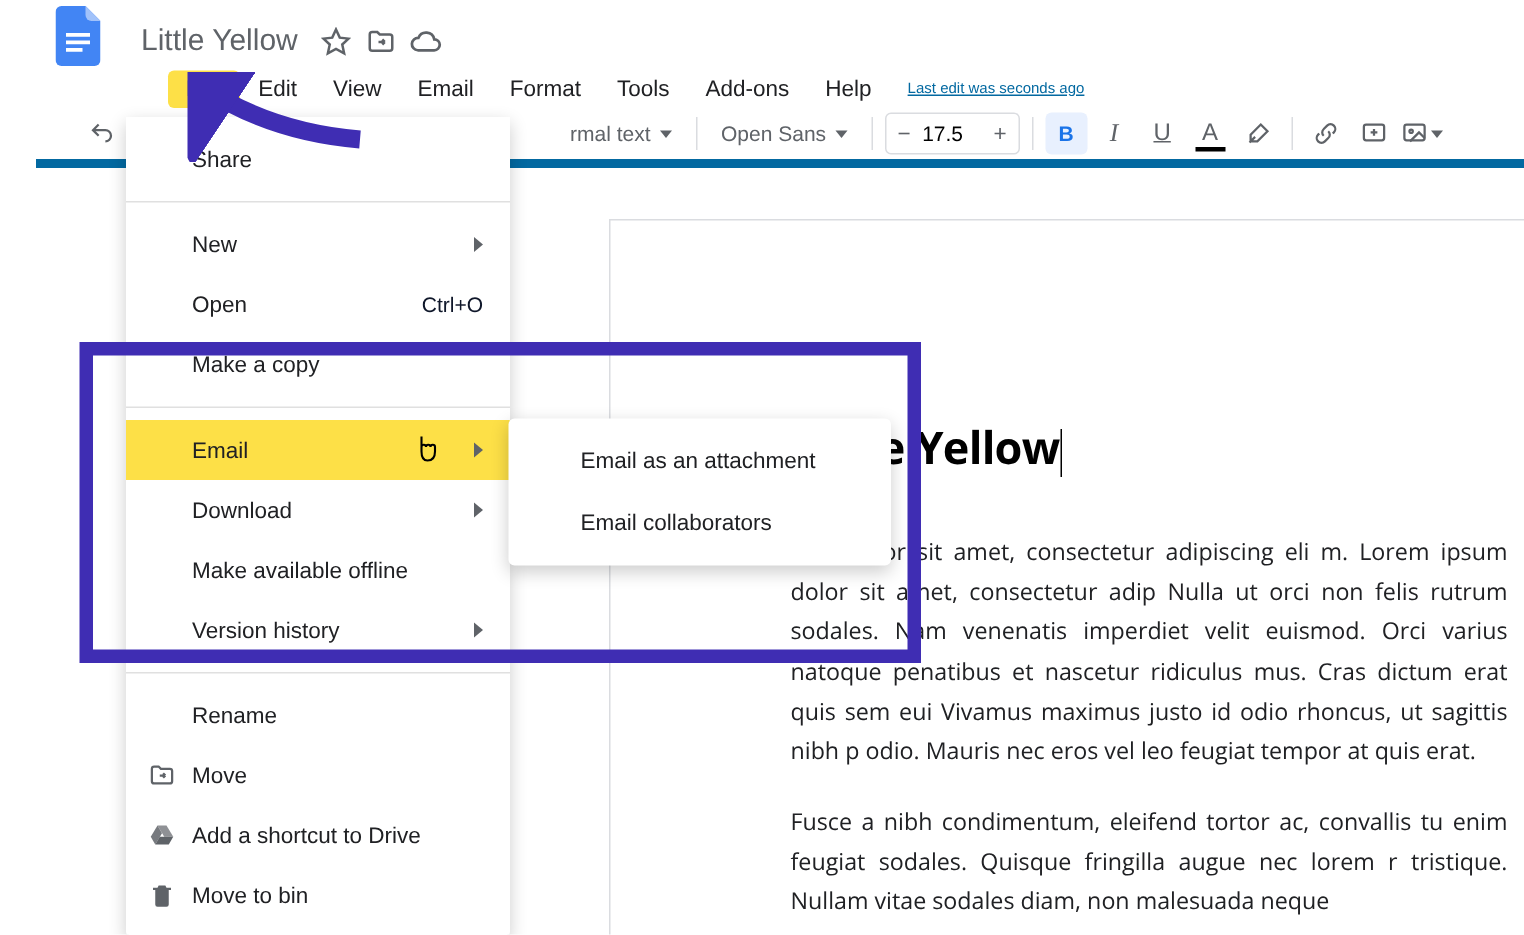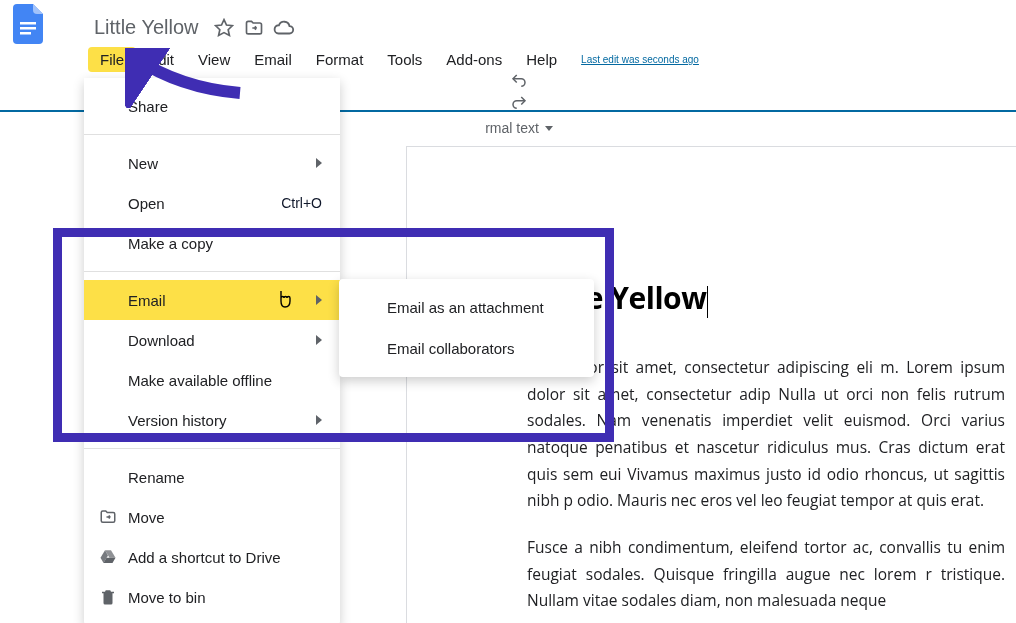--- a/index.html
+++ b/index.html
@@ -1,31 +1,31 @@
 <!DOCTYPE html>
 <html><head>
 <meta charset="utf-8">
 <style>
 * { box-sizing: border-box; margin: 0; padding: 0; }
 html, body { width: 1016px; height: 623px; font-family: Arial, "Helvetica Neue", sans-serif; background: #fff; color: #202124; overflow: hidden; }
 
-.app { position: relative; width: 100%; height: 100%; }
+.app { position: relative; width: 100%; height: 100%; padding-left: 24px; }
 
 .titlebar { display: flex; align-items: center; padding: 8px 8px 0 8px; height: 40px; }
 .logo { width: 40px; height: 40px; display: flex; align-items: center; justify-content: center; }
 .title-wrap { display: flex; align-items: center; gap: 8px; margin-left: 44px; position: absolute; left: 44px; top: 14px;}
 .doc-title { font-size: 20px; color: #5f6368; font-weight: 400; padding: 2px 6px; }
 .title-icon { width: 22px; height: 22px; color: #5f6368; display:flex;align-items:center;justify-content:center;}
 
 .menubar { padding: 6px 0 0 88px; display: flex; align-items: center; gap: 0; font-size: 15px; height: 32px; }
 .menu-item { padding: 4px 12px; border-radius: 4px; cursor: pointer; color: #202124;}
 .menu-item.active { background: #fde047; }
 .edit-status { margin-left: 12px; color: #0369a1; text-decoration: underline; font-size: 10px;}
 
-.toolbar { border-bottom: 2px solid #0369a1; height: 40px; display:flex; align-items:center; padding: 0 8px 0 30px; gap: 4px; font-size: 14px; color:#5f6368;flex-direction:column;}
+.toolbar { border-bottom: 6px solid #0369a1; height: 40px; display:flex; align-items:center; padding: 0 8px 0 30px; gap: 4px; font-size: 14px; color:#5f6368;}
 .tb-btn { width: 28px; height:28px; display:flex;align-items:center;justify-content:center;border-radius:4px;cursor:pointer;}
 .tb-sep { width:1px; height:22px; background:#dadce0; margin: 0 4px;}
 .tb-dd { display:flex;align-items:center;gap:6px;padding:0 8px;height:28px;cursor:pointer;border-radius:4px;}
 .caret { width:0;height:0;border-left:4px solid transparent;border-right:4px solid transparent;border-top:5px solid #5f6368;}
 .fs-box { border:1px solid #dadce0;border-radius:4px;display:flex;align-items:center;height:28px;}
 .fs-step{width:24px;text-align:center;font-size:15px;cursor:pointer;}
 .fs-val{width:40px;text-align:left;font-size:14px;border:none;outline:none;}
 .tb-bold{font-weight:bold;color:#1a73e8;background:#e8f0fe;}
 .clr-bar{position:absolute;bottom:2px;left:4px;right:4px;height:3px;background:#000;}
 

